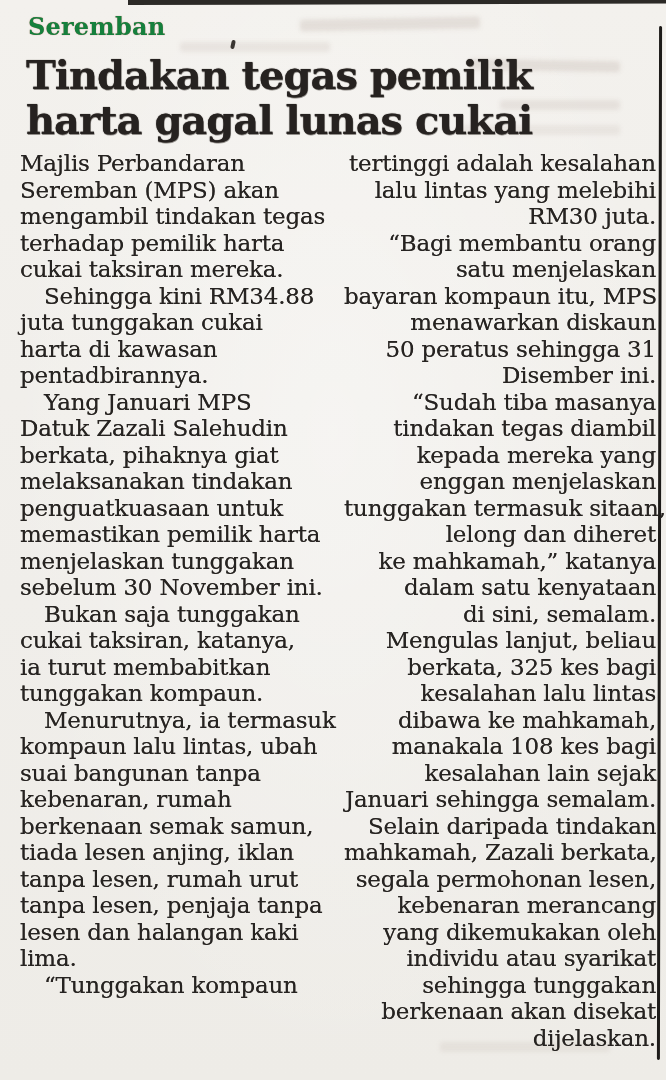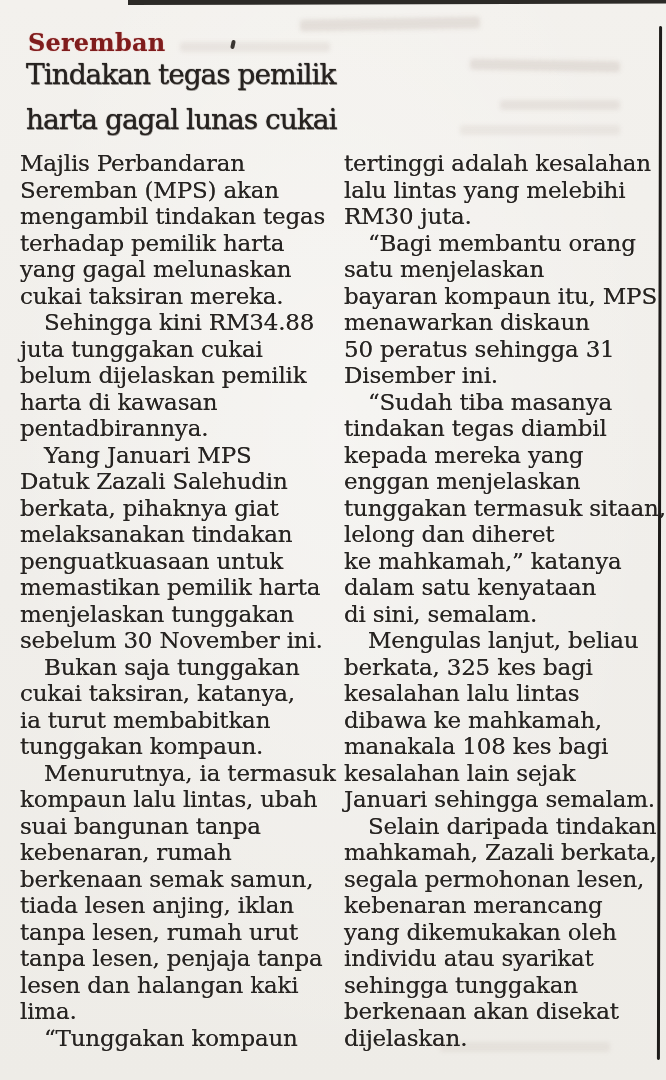--- a/index.html
+++ b/index.html
@@ -50,23 +50,23 @@
     font-size: 24px;
     font-weight: bold;
     letter-spacing: 0.2px;
     text-shadow: 0 0 1px rgba(190,30,30,0.55);
   }
   .headline {
     position: absolute;
     top: 52px;
     left: 26px;
     width: 560px;
-    font-size: 28px;
+    font-size: 40px;
     line-height: 45px;
-    font-weight: normal;
+    font-weight: bold;
     letter-spacing: -1px;
     color: #262220;
     text-shadow: 0 0 1px rgba(30,25,20,0.85), 0.5px 0.5px 0 rgba(30,25,20,0.4);
   }
   .headline .hl-line { white-space: nowrap; }
   .article {
     position: absolute;
     top: 150px;
     left: 0;
     width: 666px;
@@ -75,21 +75,21 @@
   .col {
     position: absolute;
     top: 0;
     font-size: 23px;
     line-height: 26.5px;
     letter-spacing: -0.2px;
     color: #262321;
     text-shadow: 0 0 0.6px rgba(40,35,30,0.7);
   }
   .col-left  { left: 20px;  width: 316px; }
-  .col-right { left: 344px; width: 312px; }
+  .col-right { left: 344px; width: 312px; text-align: right; }
   .line { white-space: nowrap; }
   .line.indent { padding-left: 24px; }
   
   .ghost {
     position: absolute;
     background: rgba(160,140,130,0.20);
     filter: blur(2px);
     border-radius: 3px;
     pointer-events: none;
   }
@@ -119,38 +119,36 @@
   <div class="right-rule"></div>
 
   <div class="ghost g1"></div>
   <div class="ghost g2"></div>
   <div class="ghost g3"></div>
   <div class="ghost g4"></div>
   <div class="ghost g5"></div>
   <div class="ghost g6"></div>
   <div class="speck"></div>
 
-  <div class="kicker" style="color: #7f1d1d; margin-top: 16px;">Seremban</div>
+  <div class="kicker" style="color: #15803d;">Seremban</div>
 
   <div class="headline">
     <div class="hl-line">Tindakan tegas pemilik</div>
     <div class="hl-line">harta gagal lunas cukai</div>
   </div>
 
   <div class="article">
     <div class="col col-left">
         <div class="line">Majlis Perbandaran</div>
         <div class="line">Seremban (MPS) akan</div>
         <div class="line">mengambil tindakan tegas</div>
         <div class="line">terhadap pemilik harta</div>
-        <div class="line">yang gagal melunaskan</div>
         <div class="line">cukai taksiran mereka.</div>
         <div class="line indent">Sehingga kini RM34.88</div>
         <div class="line">juta tunggakan cukai</div>
-        <div class="line">belum dijelaskan pemilik</div>
         <div class="line">harta di kawasan</div>
         <div class="line">pentadbirannya.</div>
         <div class="line indent">Yang Januari MPS</div>
         <div class="line">Datuk Zazali Salehudin</div>
         <div class="line">berkata, pihaknya giat</div>
         <div class="line">melaksanakan tindakan</div>
         <div class="line">penguatkuasaan untuk</div>
         <div class="line">memastikan pemilik harta</div>
         <div class="line">menjelaskan tunggakan</div>
         <div class="line">sebelum 30 November ini.</div>

